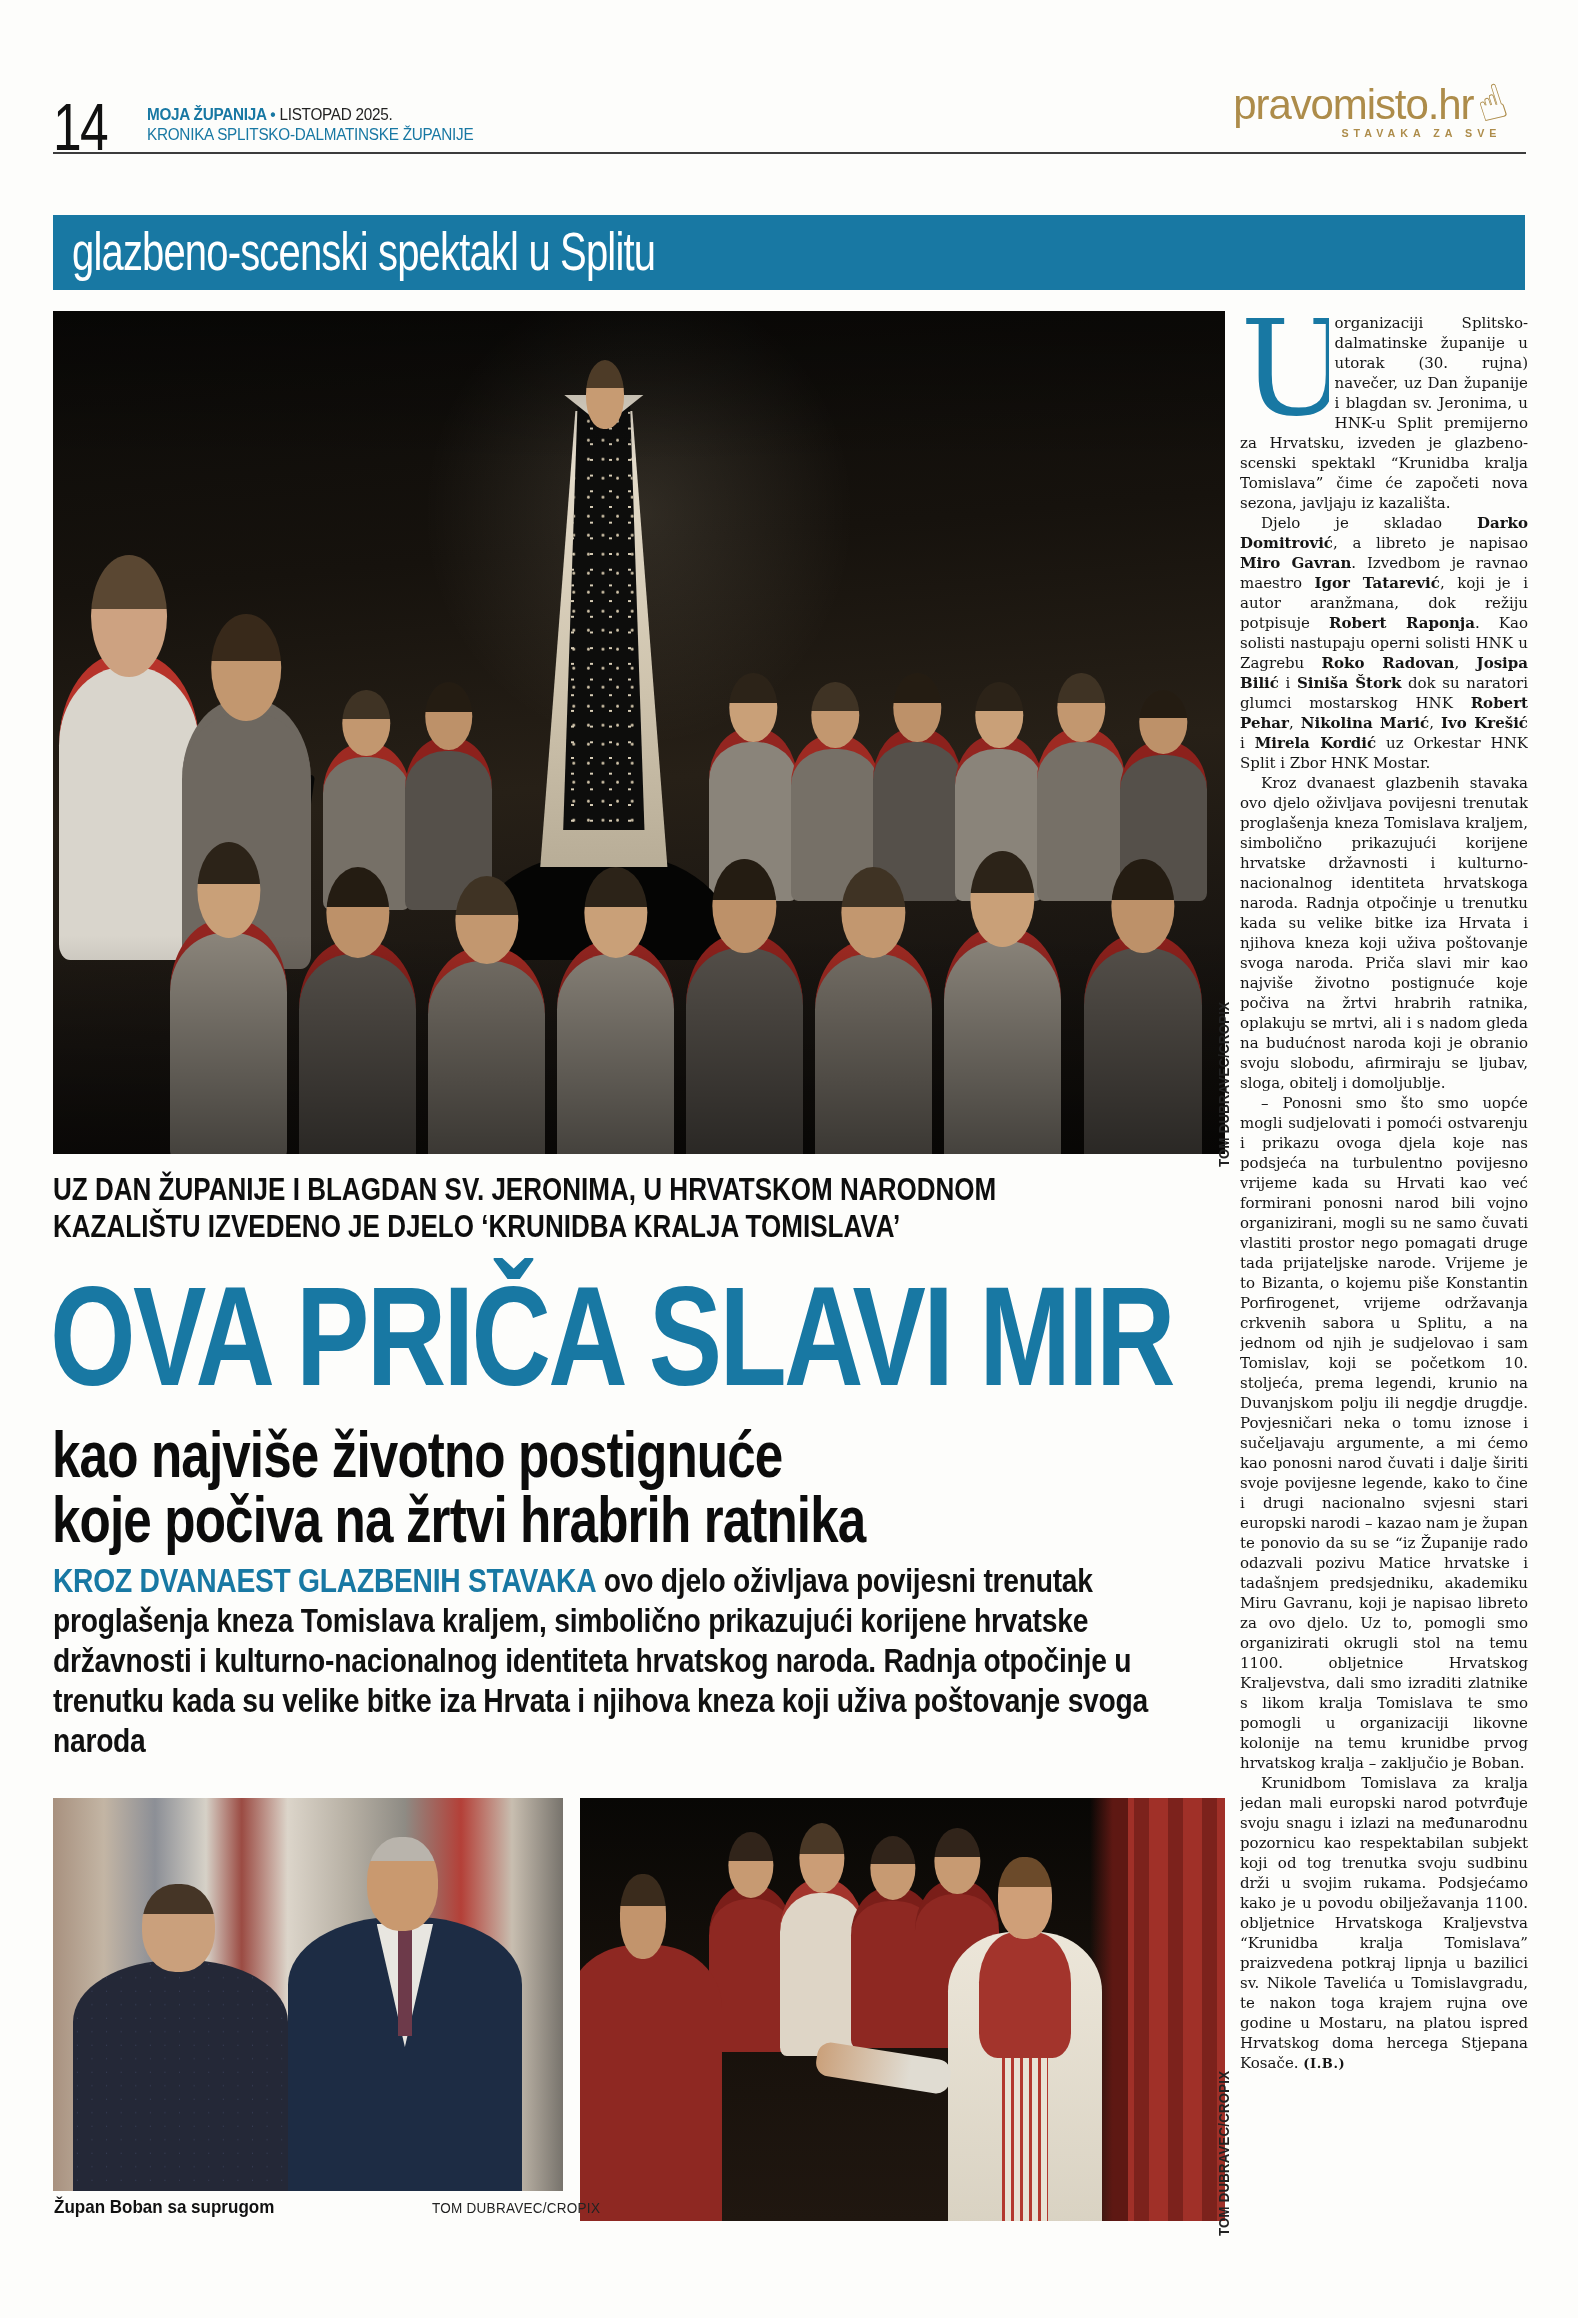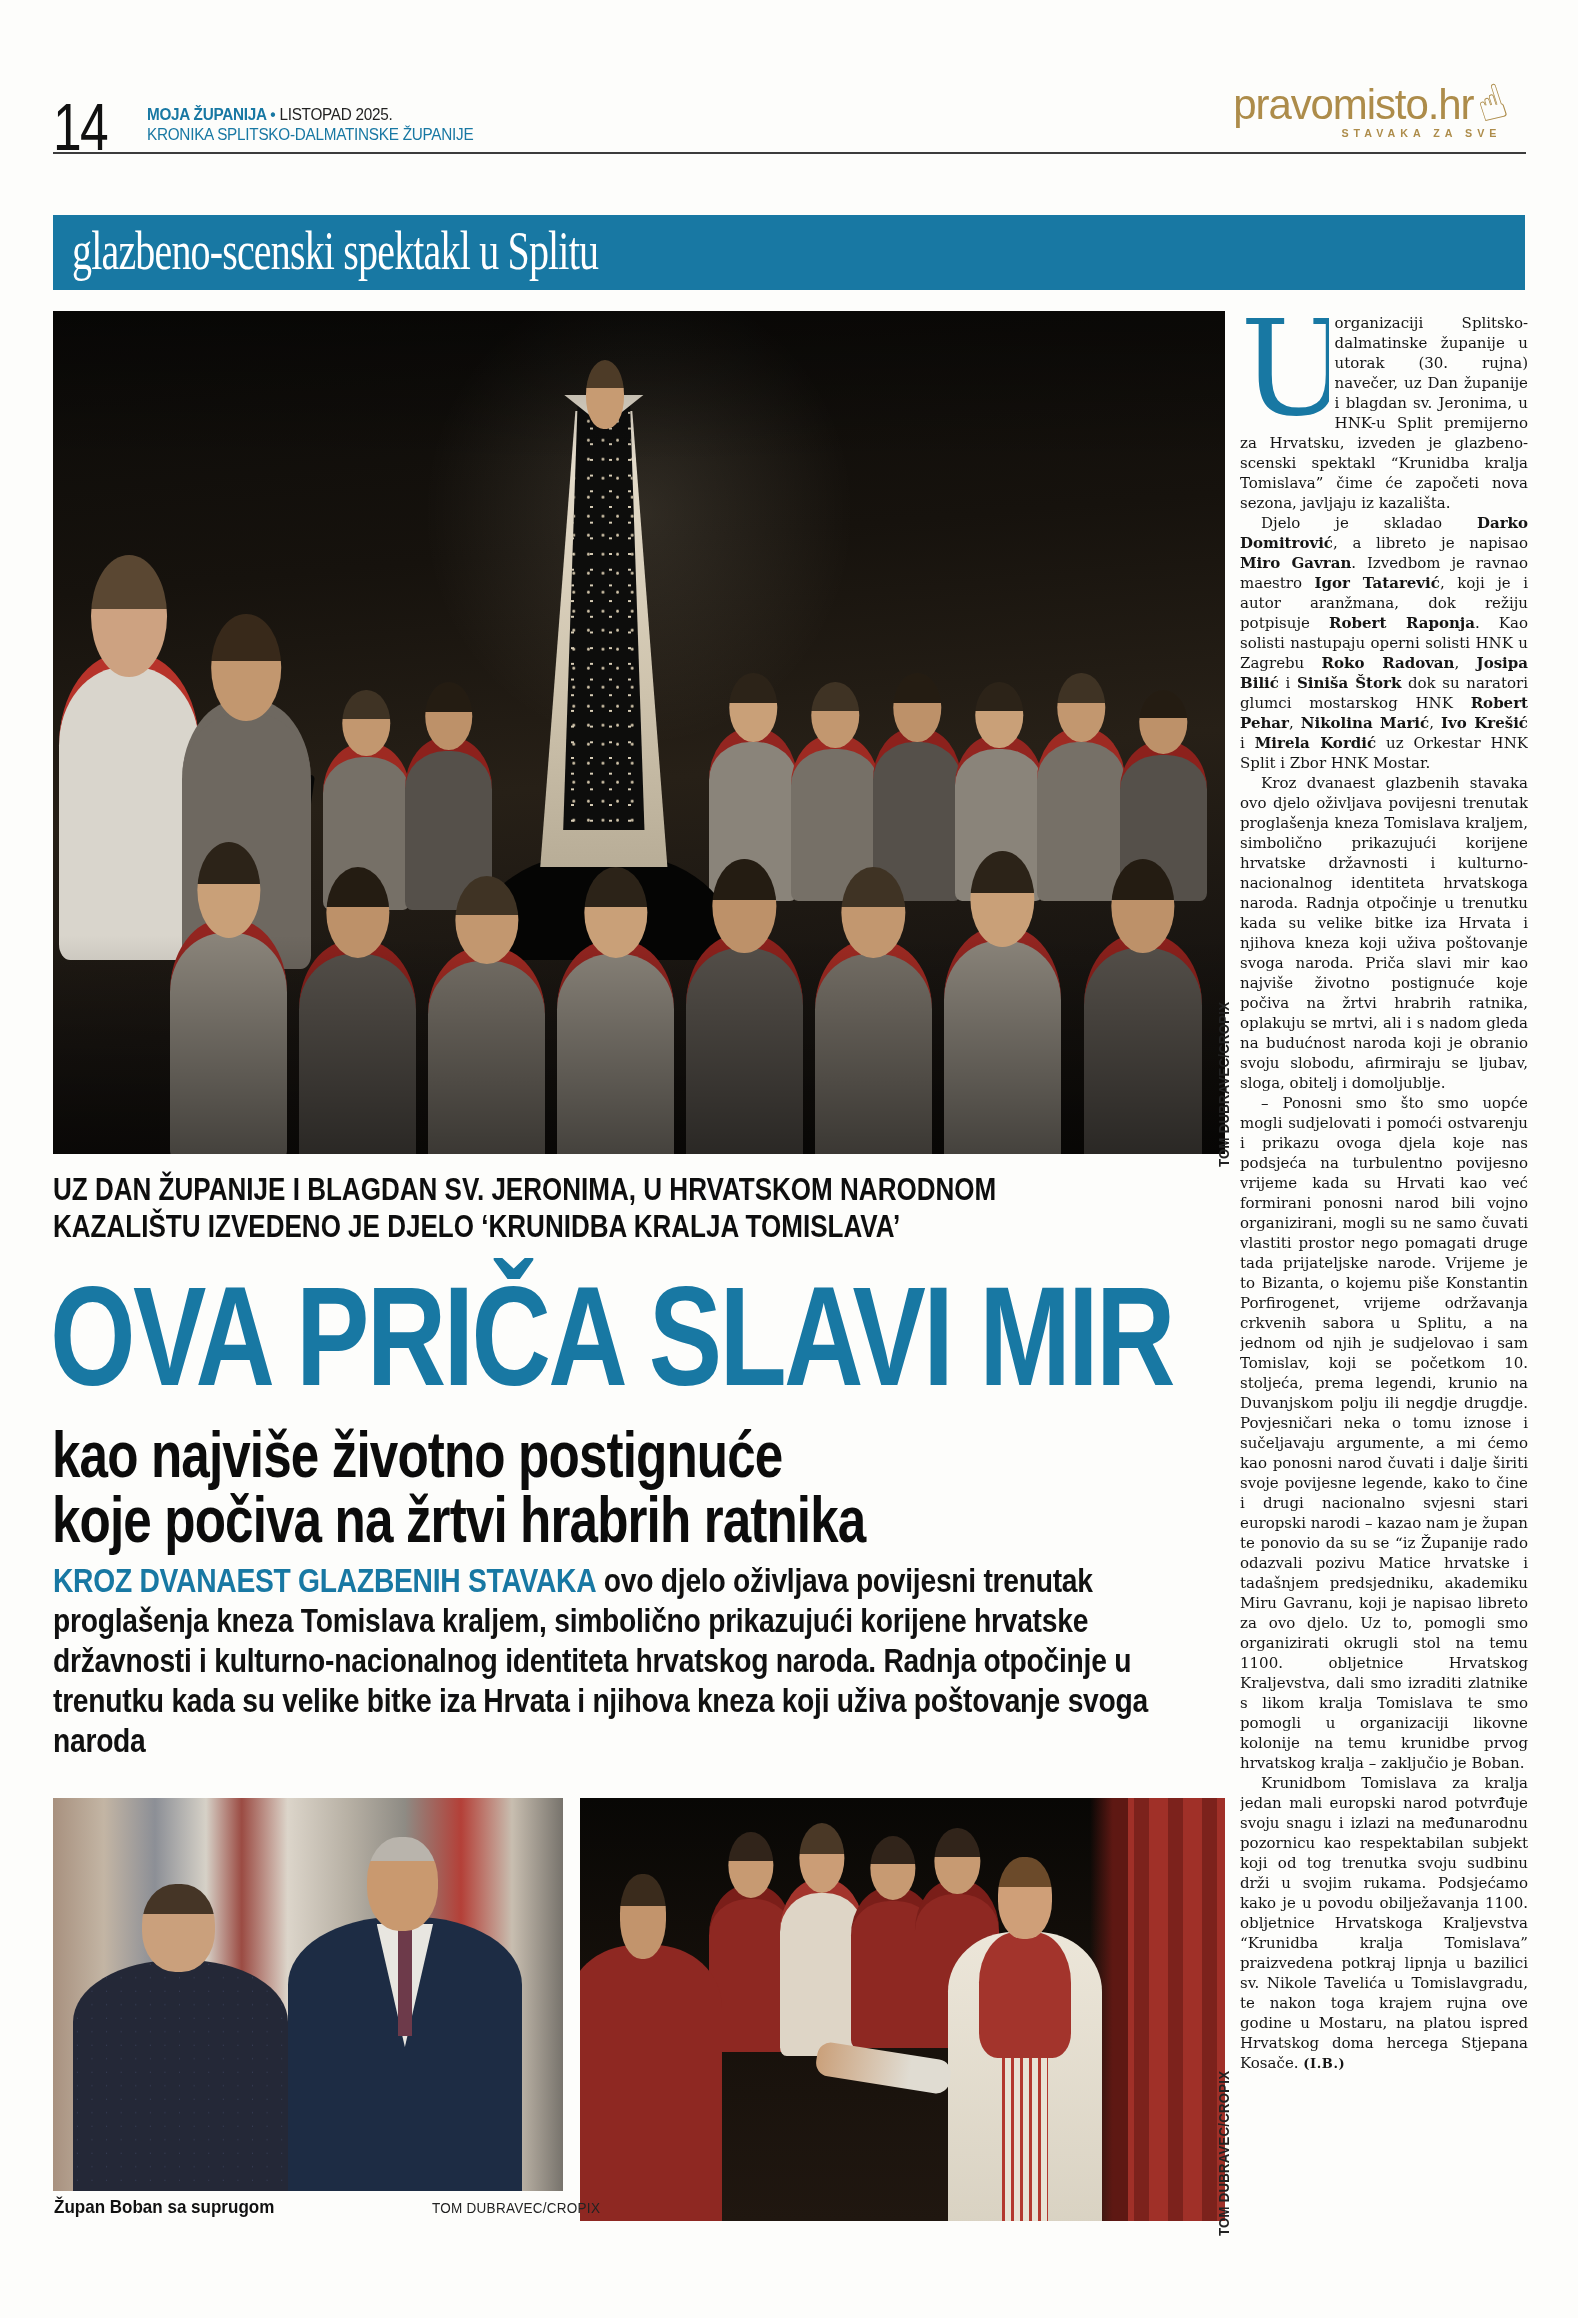--- a/index.html
+++ b/index.html
@@ -19,21 +19,21 @@
   #logo{right:73px;top:84px;text-align:right;color:var(--gold);}
   #logo .logo-row{display:flex;align-items:flex-start;gap:3.4px;justify-content:center;}
   #logo .logo-text{font-size:42px;line-height:42px;font-weight:400;letter-spacing:-1.1px;}
   #logo .logo-tag{font-size:10.7px;letter-spacing:5px;font-weight:700;margin-top:1.1px;text-align:right;
     padding-right:4.5px;}
   #logo .hand{font-size:48px;line-height:39px;transform:rotate(-18deg);display:inline-block;
     font-family:"DejaVu Sans",sans-serif;}
   #header-rule{left:53px;right:53px;top:152px;height:1.7px;background:#3c3c3c;}
 
   
-  #kicker{left:53px;top:215px;width:1472px;height:75px;background:var(--accent);font-family:Liberation Serif, serif;}
+  #kicker{left:53px;top:215px;width:1472px;height:75px;background:var(--accent);}
   #kicker span{position:absolute;left:19px;top:4.5px;color:#fff;font-size:54px;font-weight:500;
     letter-spacing:-1.1px;transform:scaleX(.74);transform-origin:left top;white-space:nowrap;}
 
   
   .photo{overflow:hidden;}
   #main-photo{left:53px;top:311px;width:1172px;height:843px;
     background:linear-gradient(175deg,#0b0a08 0%,#16120d 30%,#272017 55%,#191511 78%,#0e0c09 100%);}
   #main-photo .glow{position:absolute;left:30%;top:-6%;width:40%;height:60%;
     background:radial-gradient(ellipse at center,rgba(255,238,205,.12),transparent 65%);}
   #main-photo .vignette{position:absolute;inset:0;

